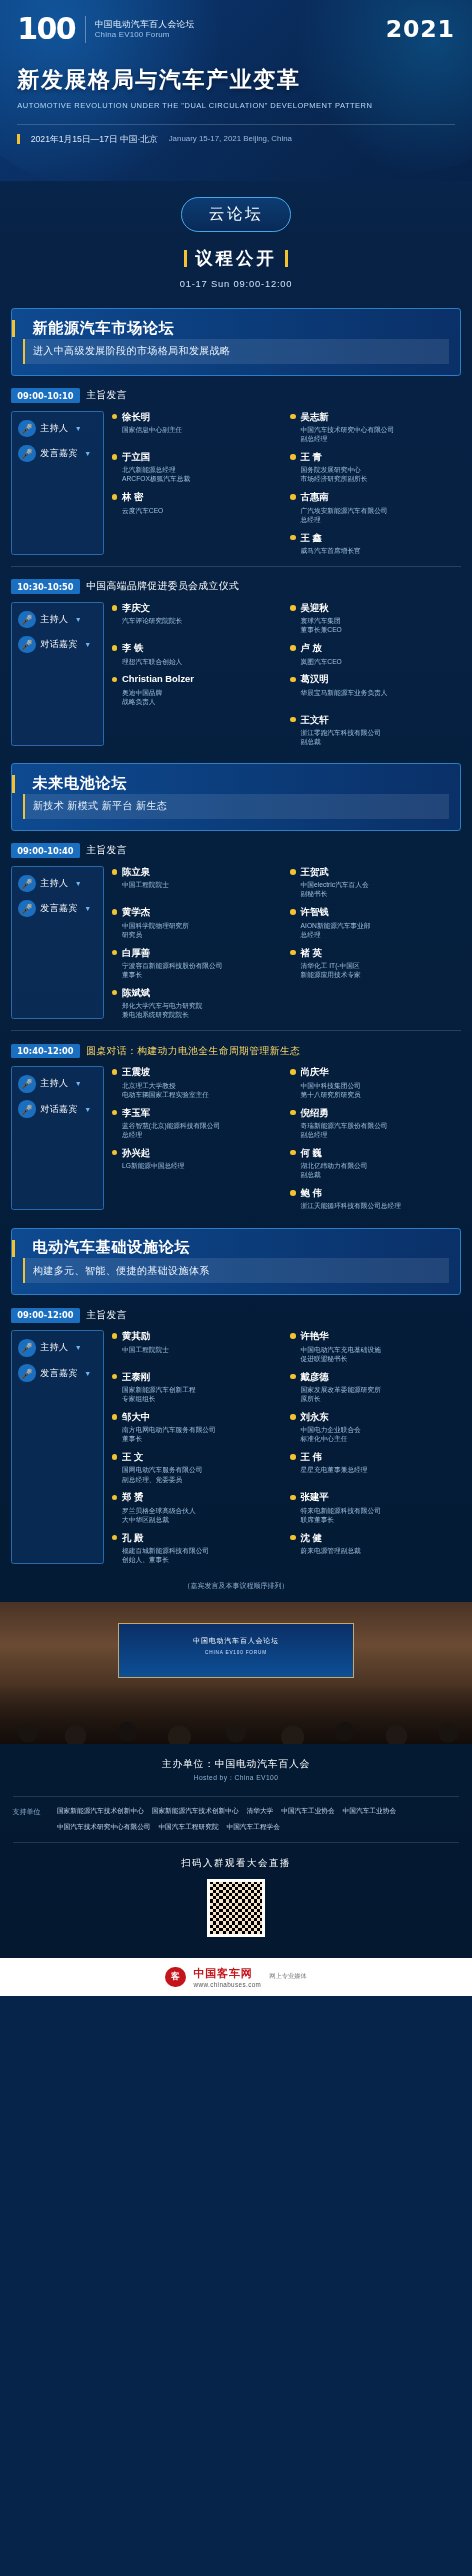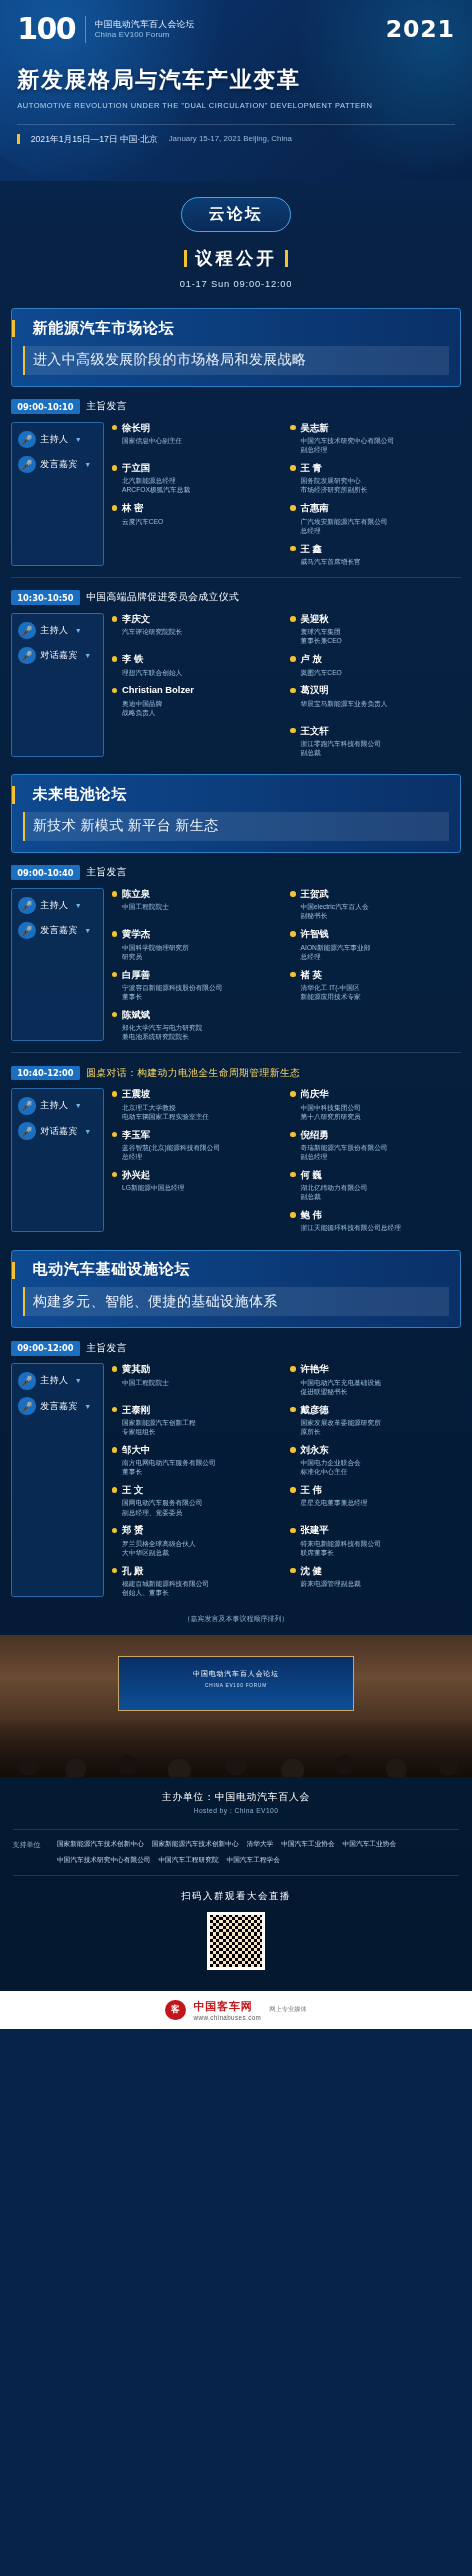--- a/index.html
+++ b/index.html
@@ -75,21 +75,21 @@
   .hdr-meta .en { color: #9db9d8; font-size: 7.9px; }
 
   
   .cloud-wrap { text-align: center; padding: 15.7px 0 3.1px 0; }
   .cloud-badge {
     display: inline-block;
     padding: 6.3px 27px;
     border: 0.8px solid #49a7e8;
     border-radius: 17.3px;
     background: linear-gradient(180deg, rgba(16,80,150,.55), rgba(10,48,100,.55));
-    font-size: 15.7px; font-weight: bold; letter-spacing: 2.4px;
+    font-size: 15.7px; font-weight: normal; letter-spacing: 2.4px;
     color: #ffffff;
   }
   .agenda-wrap { text-align: center; padding: 11px 0 1.6px 0; }
   .agenda-title {
     display: inline-flex; align-items: center; gap: 7.9px;
     font-size: 17.3px; font-weight: bold; letter-spacing: 3.1px; color: #ffffff;
   }
   .agenda-title .tick { width: 3.1px; height: 17.3px; background: #f2c230; }
   .agenda-time {
     margin-top: 7.9px; font-size: 9.4px; letter-spacing: 0.8px; color: #cfe3f7;
@@ -107,25 +107,25 @@
   .forum-head:before {
     content: "";
     position: absolute; left: 0; top: 11px;
     width: 3.1px; height: 17.3px; background: #f2c230;
   }
   .forum-name {
     font-size: 15px; font-weight: bold; letter-spacing: 0.8px; color: #ffffff;
     padding-left: 9.4px;
   }
   .forum-theme {
-    margin-top: 8px;
+    margin-top: 1px;
     background: rgba(255,255,255,.10);
     border-left: 2.4px solid #f2c230;
     padding: 5.5px 7.9px;
-    font-size: 14px; color: #eaf3fd; letter-spacing: 0.4px;
+    font-size: 10px; color: #eaf3fd; letter-spacing: 0.4px;
   }
 
   
   .time-row {
     display: flex; align-items: center; gap: 6.3px;
     margin: 12.6px 0 7.9px 0;
   }
   .time-chip {
     background: #1b6fc0; color: #fff;
     font-size: 8.3px; font-weight: bold;

